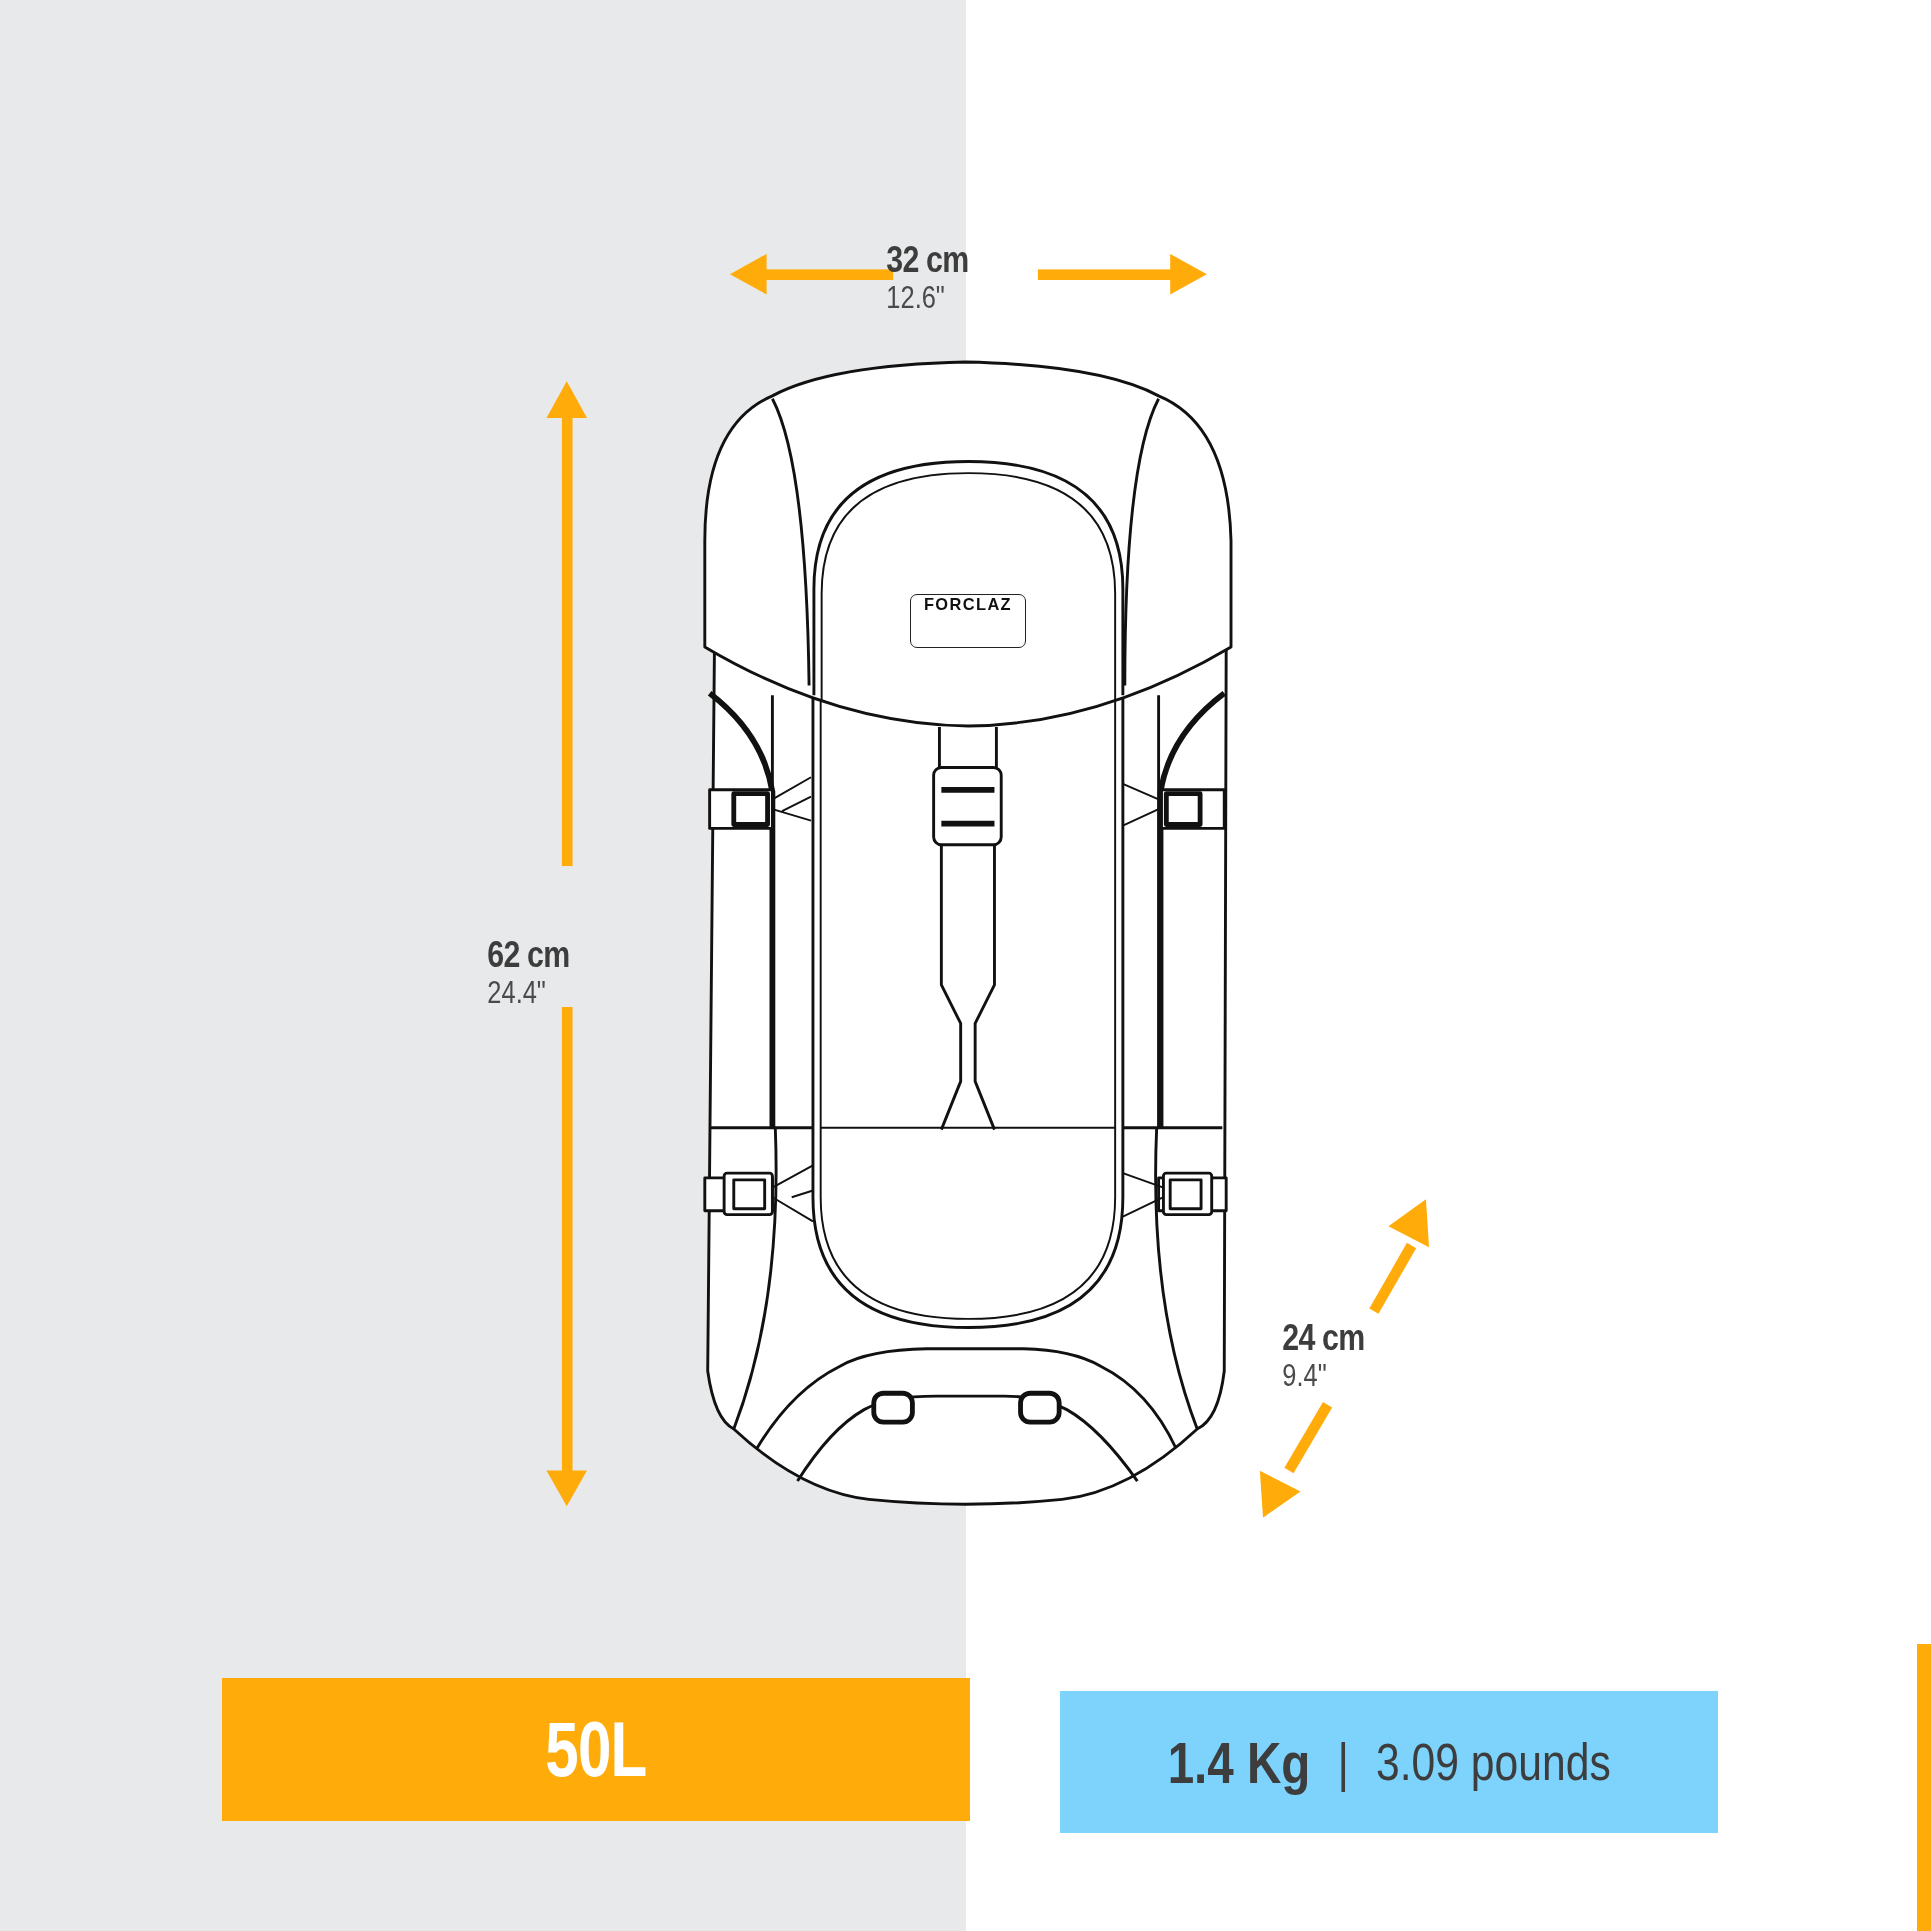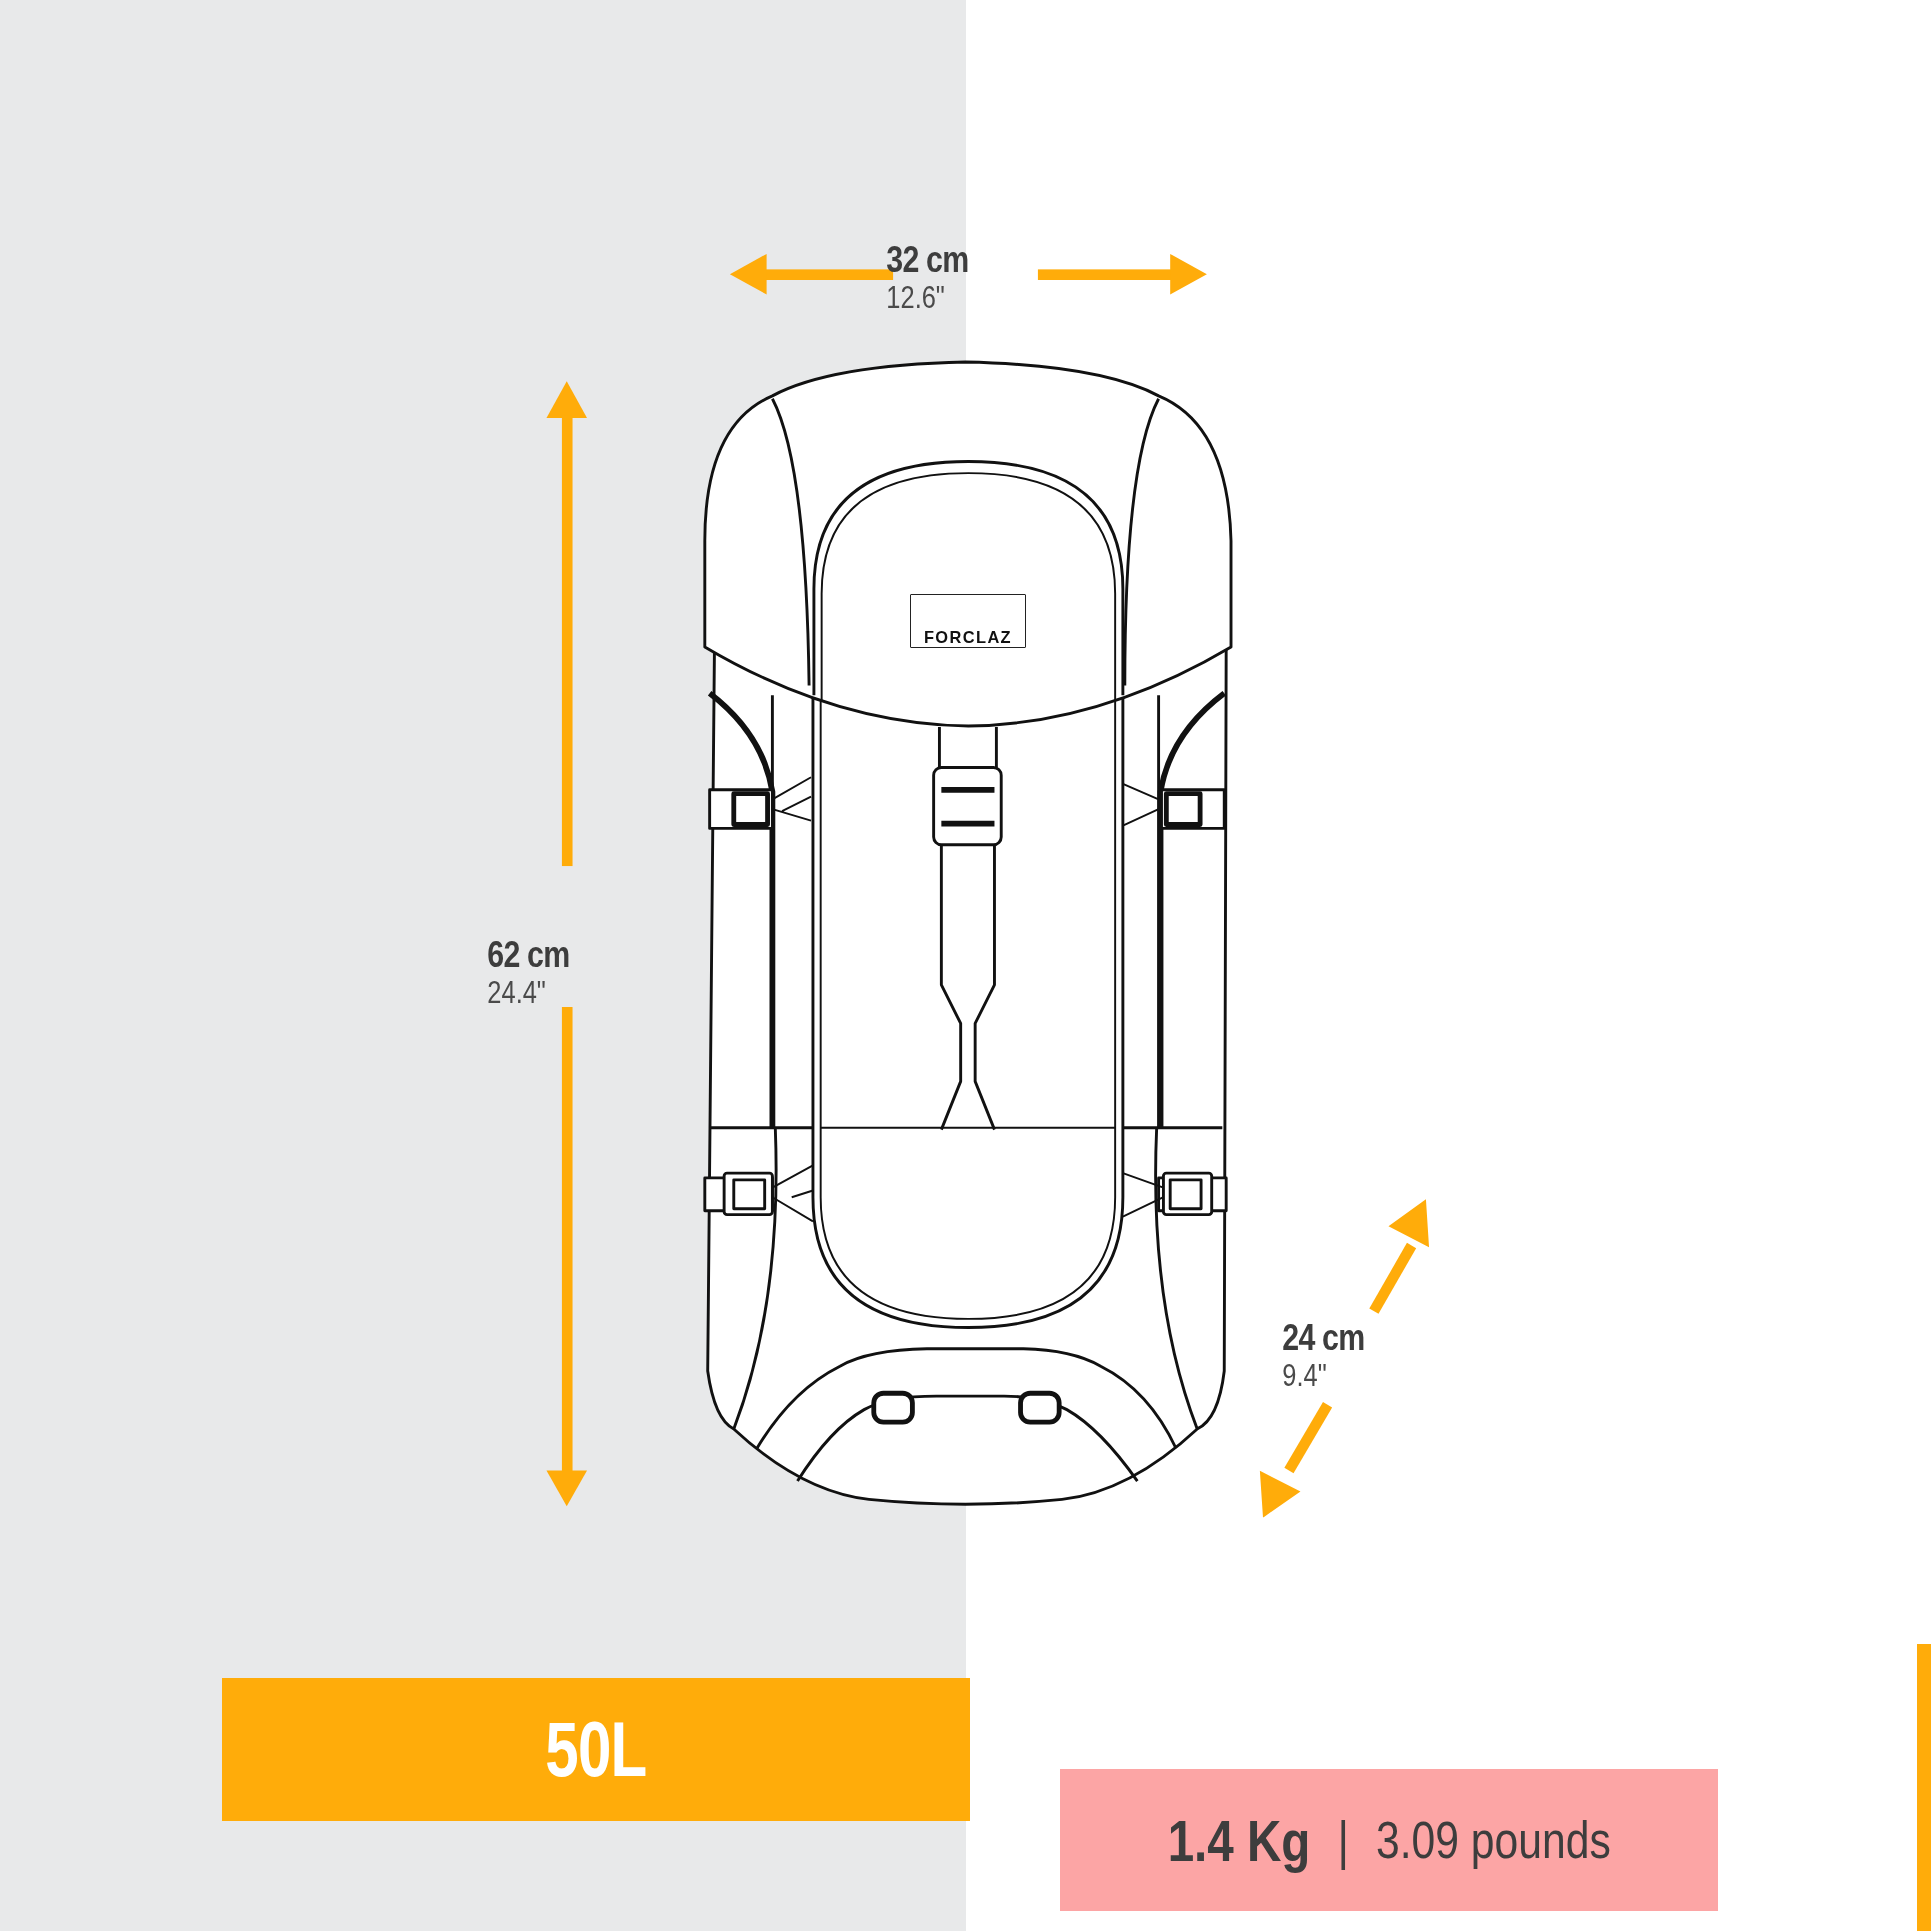--- a/index.html
+++ b/index.html
@@ -8,27 +8,27 @@
   .bg-right { position:absolute; left:966px; top:0; width:966px; height:1931px; background:#ffffff; }
   svg.drawing { position:absolute; left:0; top:0; width:1931px; height:1931px; }
   .dim { position:absolute; text-align:left; color:#3d3d3d; line-height:1; }
   .dim .primary { display:block; font-weight:bold; font-size:37px; letter-spacing:-1px; transform:scaleX(0.82); }
   .dim .secondary { display:block; font-size:31px; margin-top:3.9px; transform:scaleX(0.82); color:#4a4a4a; }
   .dim-width { left:869px; top:241px; width:193px; }
   .dim-height { left:470px; top:936px; width:193px; }
   .dim-depth { left:1265px; top:1319px; width:193px; }
   .capacity-box { position:absolute; left:222px; top:1678px; width:748px; height:143px; background:#ffac0a; display:flex; align-items:center; justify-content:center; }
   .capacity-box span { color:#ffffff; font-weight:bold; font-size:77px; transform:scaleX(0.78); display:inline-block; letter-spacing:-1px; }
-  .weight-box { position:absolute; left:1060px; top:1769px; width:658px; height:142px; background:#fca5a5; display:flex; align-items:center; justify-content:center; color:#3d3d3d; }
+  .weight-box { position:absolute; left:1060px; top:1691px; width:658px; height:142px; background:#7dd3fc; display:flex; align-items:center; justify-content:center; color:#3d3d3d; }
   .weight-inner { display:inline-flex; align-items:center; transform:scaleX(0.82); white-space:nowrap; }
   .weight-kg { font-weight:bold; font-size:58px; }
   .weight-sep { font-size:54px; margin:0 33px; font-weight:normal; }
   .weight-lb { font-size:52px; }
   .accent-strip { position:absolute; left:1917px; top:1644px; width:14.5px; height:287px; background:#ffac0a; }
-  .logo-tag { position:absolute; left:910px; top:594px; width:116px; height:54px; border:1.9px solid #222; border-radius:1px; background:#fff; display:flex; align-items:flex-end; justify-content:center; box-sizing:border-box; }
+  .logo-tag { position:absolute; left:910px; top:594px; width:116px; height:54px; border:1.9px solid #222; border-radius:7px; background:#fff; display:flex; align-items:flex-start; justify-content:center; box-sizing:border-box; }
   .logo-tag span { font-weight:bold; font-size:16.4px; letter-spacing:1.4px; color:#111; }
 </style>
 </head>
 <body>
 
 <div class="bg-left"></div>
 <div class="bg-right"></div>
 
 <svg class="drawing" viewBox="0 0 2000 2000" xmlns="http://www.w3.org/2000/svg">
 

